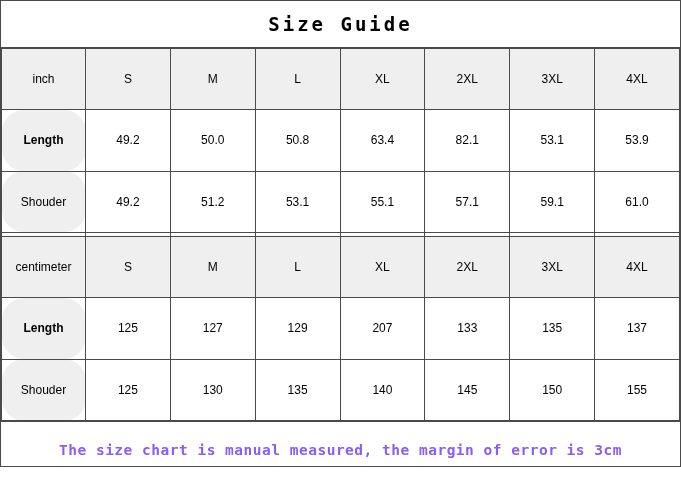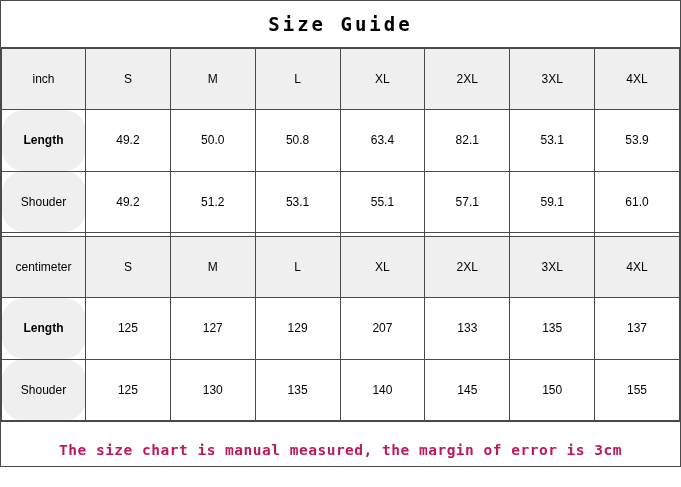--- a/index.html
+++ b/index.html
@@ -83,21 +83,21 @@
     align-items: center;
     justify-content: center;
     border-top: 1px solid #4a4a4a;
     background: #ffffff;
   }
   .footer-text {
     font-family: "DejaVu Sans Mono", monospace;
     font-size: 14.5px;
     font-weight: bold;
     letter-spacing: 0.5px;
-    color: #be185d;
+    color: #8b5cf6;
     margin-top: 12px;
   }
   col.label-col { width: 84px; }
 </style>
 </head>
 <body>
 
 <div class="sheet">
 
   <div class="title-row">

